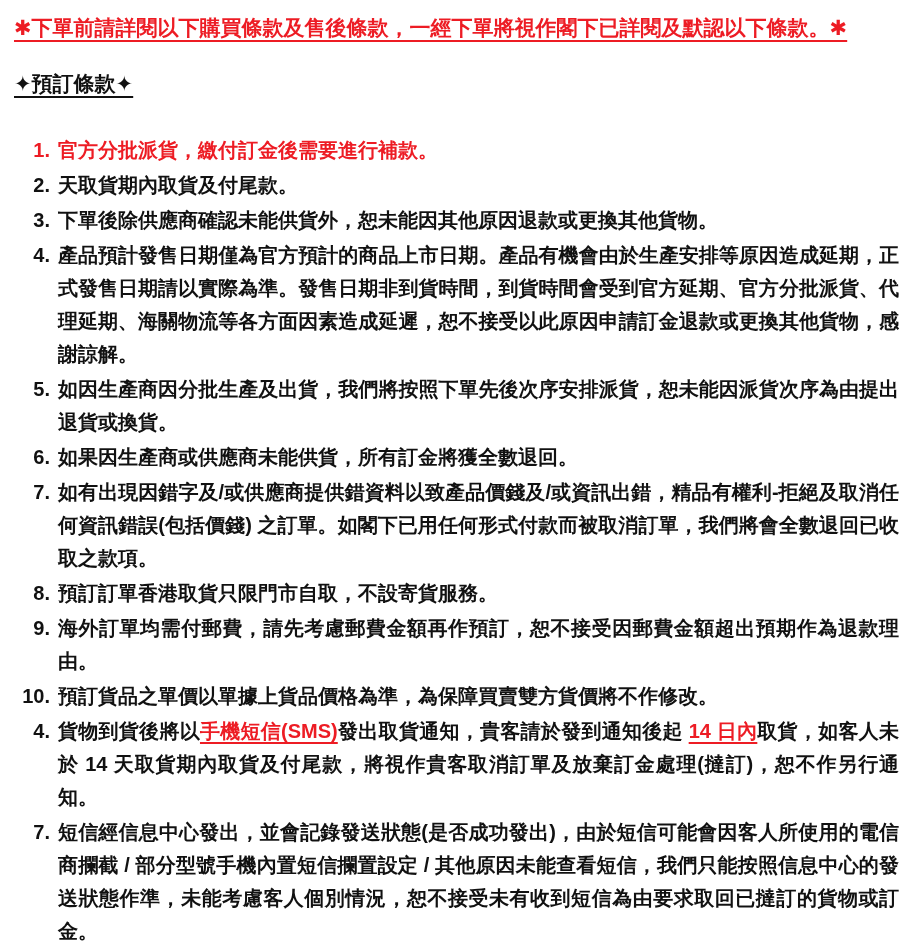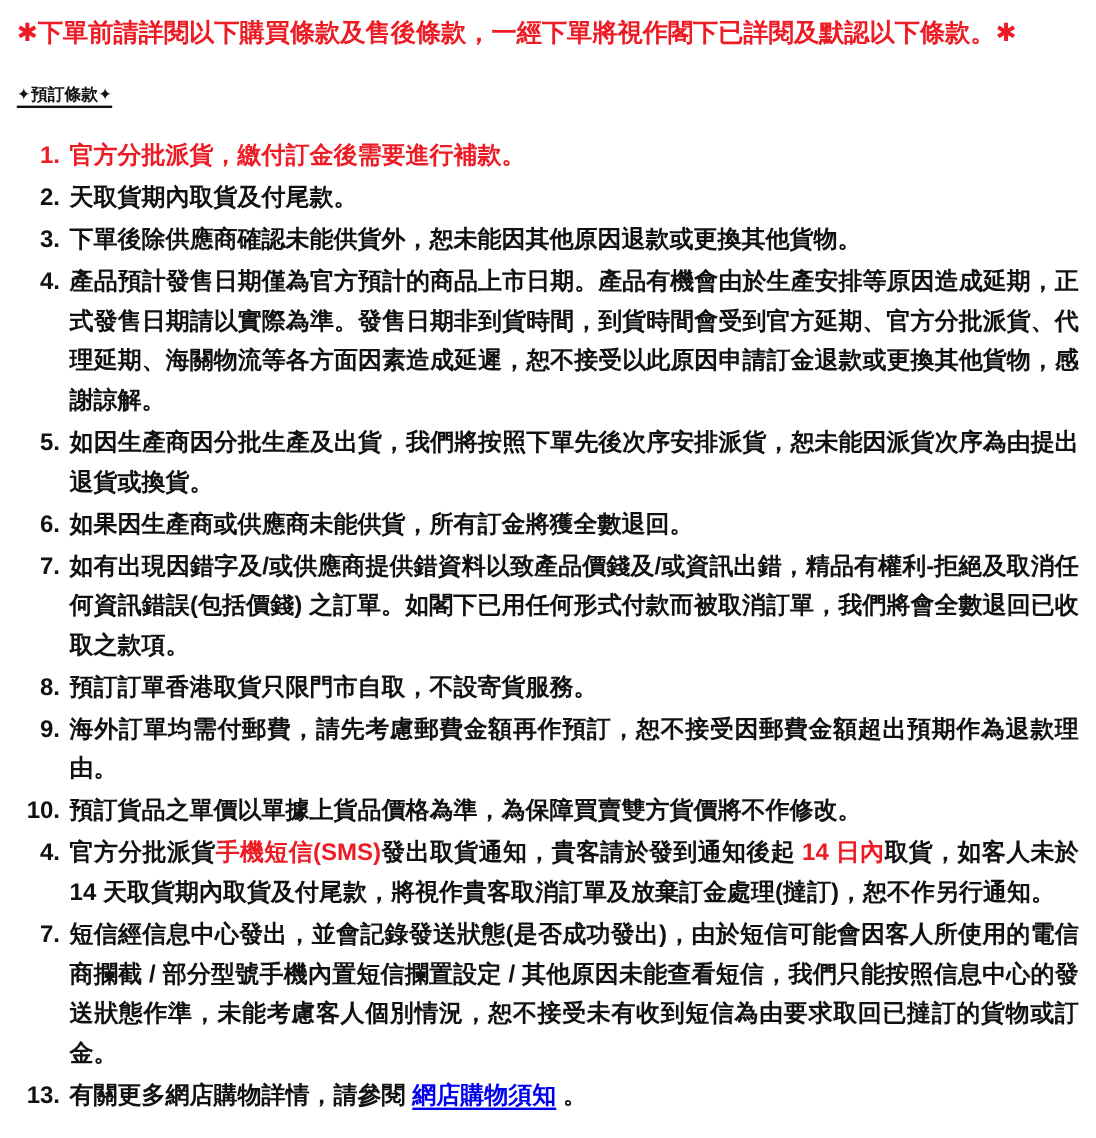--- a/index.html
+++ b/index.html
@@ -20,26 +20,27 @@
     padding:12px 14px 10px 14px;
     background:#ffffff;
   }
   .notice{
     margin:0 0 24px 0;
     font-size:21px;
     line-height:1.55;
     color:var(--red);
   }
   .notice .underlined{
+    text-decoration:underline;
     text-decoration-thickness:2px;
     text-underline-offset:5px;
   }
   .section-title{
-    margin:0 0 26px 0;
-    font-size:14px;
+    margin:0 0 36px 0;
+    font-size:21px;
     line-height:1.4;
     color:var(--ink);
     display:inline-block;
   }
   .section-title .underlined{
     text-decoration:underline;
     text-decoration-thickness:2px;
     text-underline-offset:5px;
   }
   .terms{
@@ -61,20 +62,21 @@
     white-space:nowrap;
   }
   .term-text{
     flex:1;
     margin:0;
     text-align:justify;
   }
   .term-red{color:var(--red);}
   .seg-red-underline{
     color:var(--red);
+    text-decoration:underline;
     text-decoration-thickness:2px;
     text-underline-offset:4px;
   }
   .seg-link{
     color:var(--link);
     text-decoration:underline;
     text-decoration-thickness:2px;
     text-underline-offset:4px;
     cursor:pointer;
   }
@@ -124,21 +126,21 @@
       <li class="term">
         <span class="term-num">9.</span>
         <p class="term-text"><span>海外訂單均需付郵費，請先考慮郵費金額再作預訂，恕不接受因郵費金額超出預期作為退款理由。</span></p>
       </li>
       <li class="term">
         <span class="term-num">10.</span>
         <p class="term-text"><span>預訂貨品之單價以單據上貨品價格為準，為保障買賣雙方貨價將不作修改。</span></p>
       </li>
       <li class="term">
         <span class="term-num">4.</span>
-        <p class="term-text"><span>官方分批派貨</span><span class="seg-red-underline">手機短信(SMS)</span><span>發出取貨通知，貴客請於發到通知後起 </span><span class="seg-red-underline">14 日內</span><span>取貨，如客人未於 14 天取貨期內取貨及付尾款，將視作貴客取消訂單及放棄訂金處理(撻訂)，恕不作另行通知。</span></p>
+        <p class="term-text"><span>貨物到貨後將以</span><span class="seg-red-underline">手機短信(SMS)</span><span>發出取貨通知，貴客請於發到通知後起 </span><span class="seg-red-underline">14 日內</span><span>取貨，如客人未於 14 天取貨期內取貨及付尾款，將視作貴客取消訂單及放棄訂金處理(撻訂)，恕不作另行通知。</span></p>
       </li>
       <li class="term">
         <span class="term-num">7.</span>
         <p class="term-text"><span>短信經信息中心發出，並會記錄發送狀態(是否成功發出)，由於短信可能會因客人所使用的電信商攔截 / 部分型號手機內置短信攔置設定 / 其他原因未能查看短信，我們只能按照信息中心的發送狀態作準，未能考慮客人個別情況，恕不接受未有收到短信為由要求取回已撻訂的貨物或訂金。</span></p>
       </li>
       <li class="term">
         <span class="term-num">13.</span>
         <p class="term-text"><span>有關更多網店購物詳情，請參閱 </span><a href="#" class="seg-link">網店購物須知</a><span> 。</span></p>
       </li>
     </ol>

